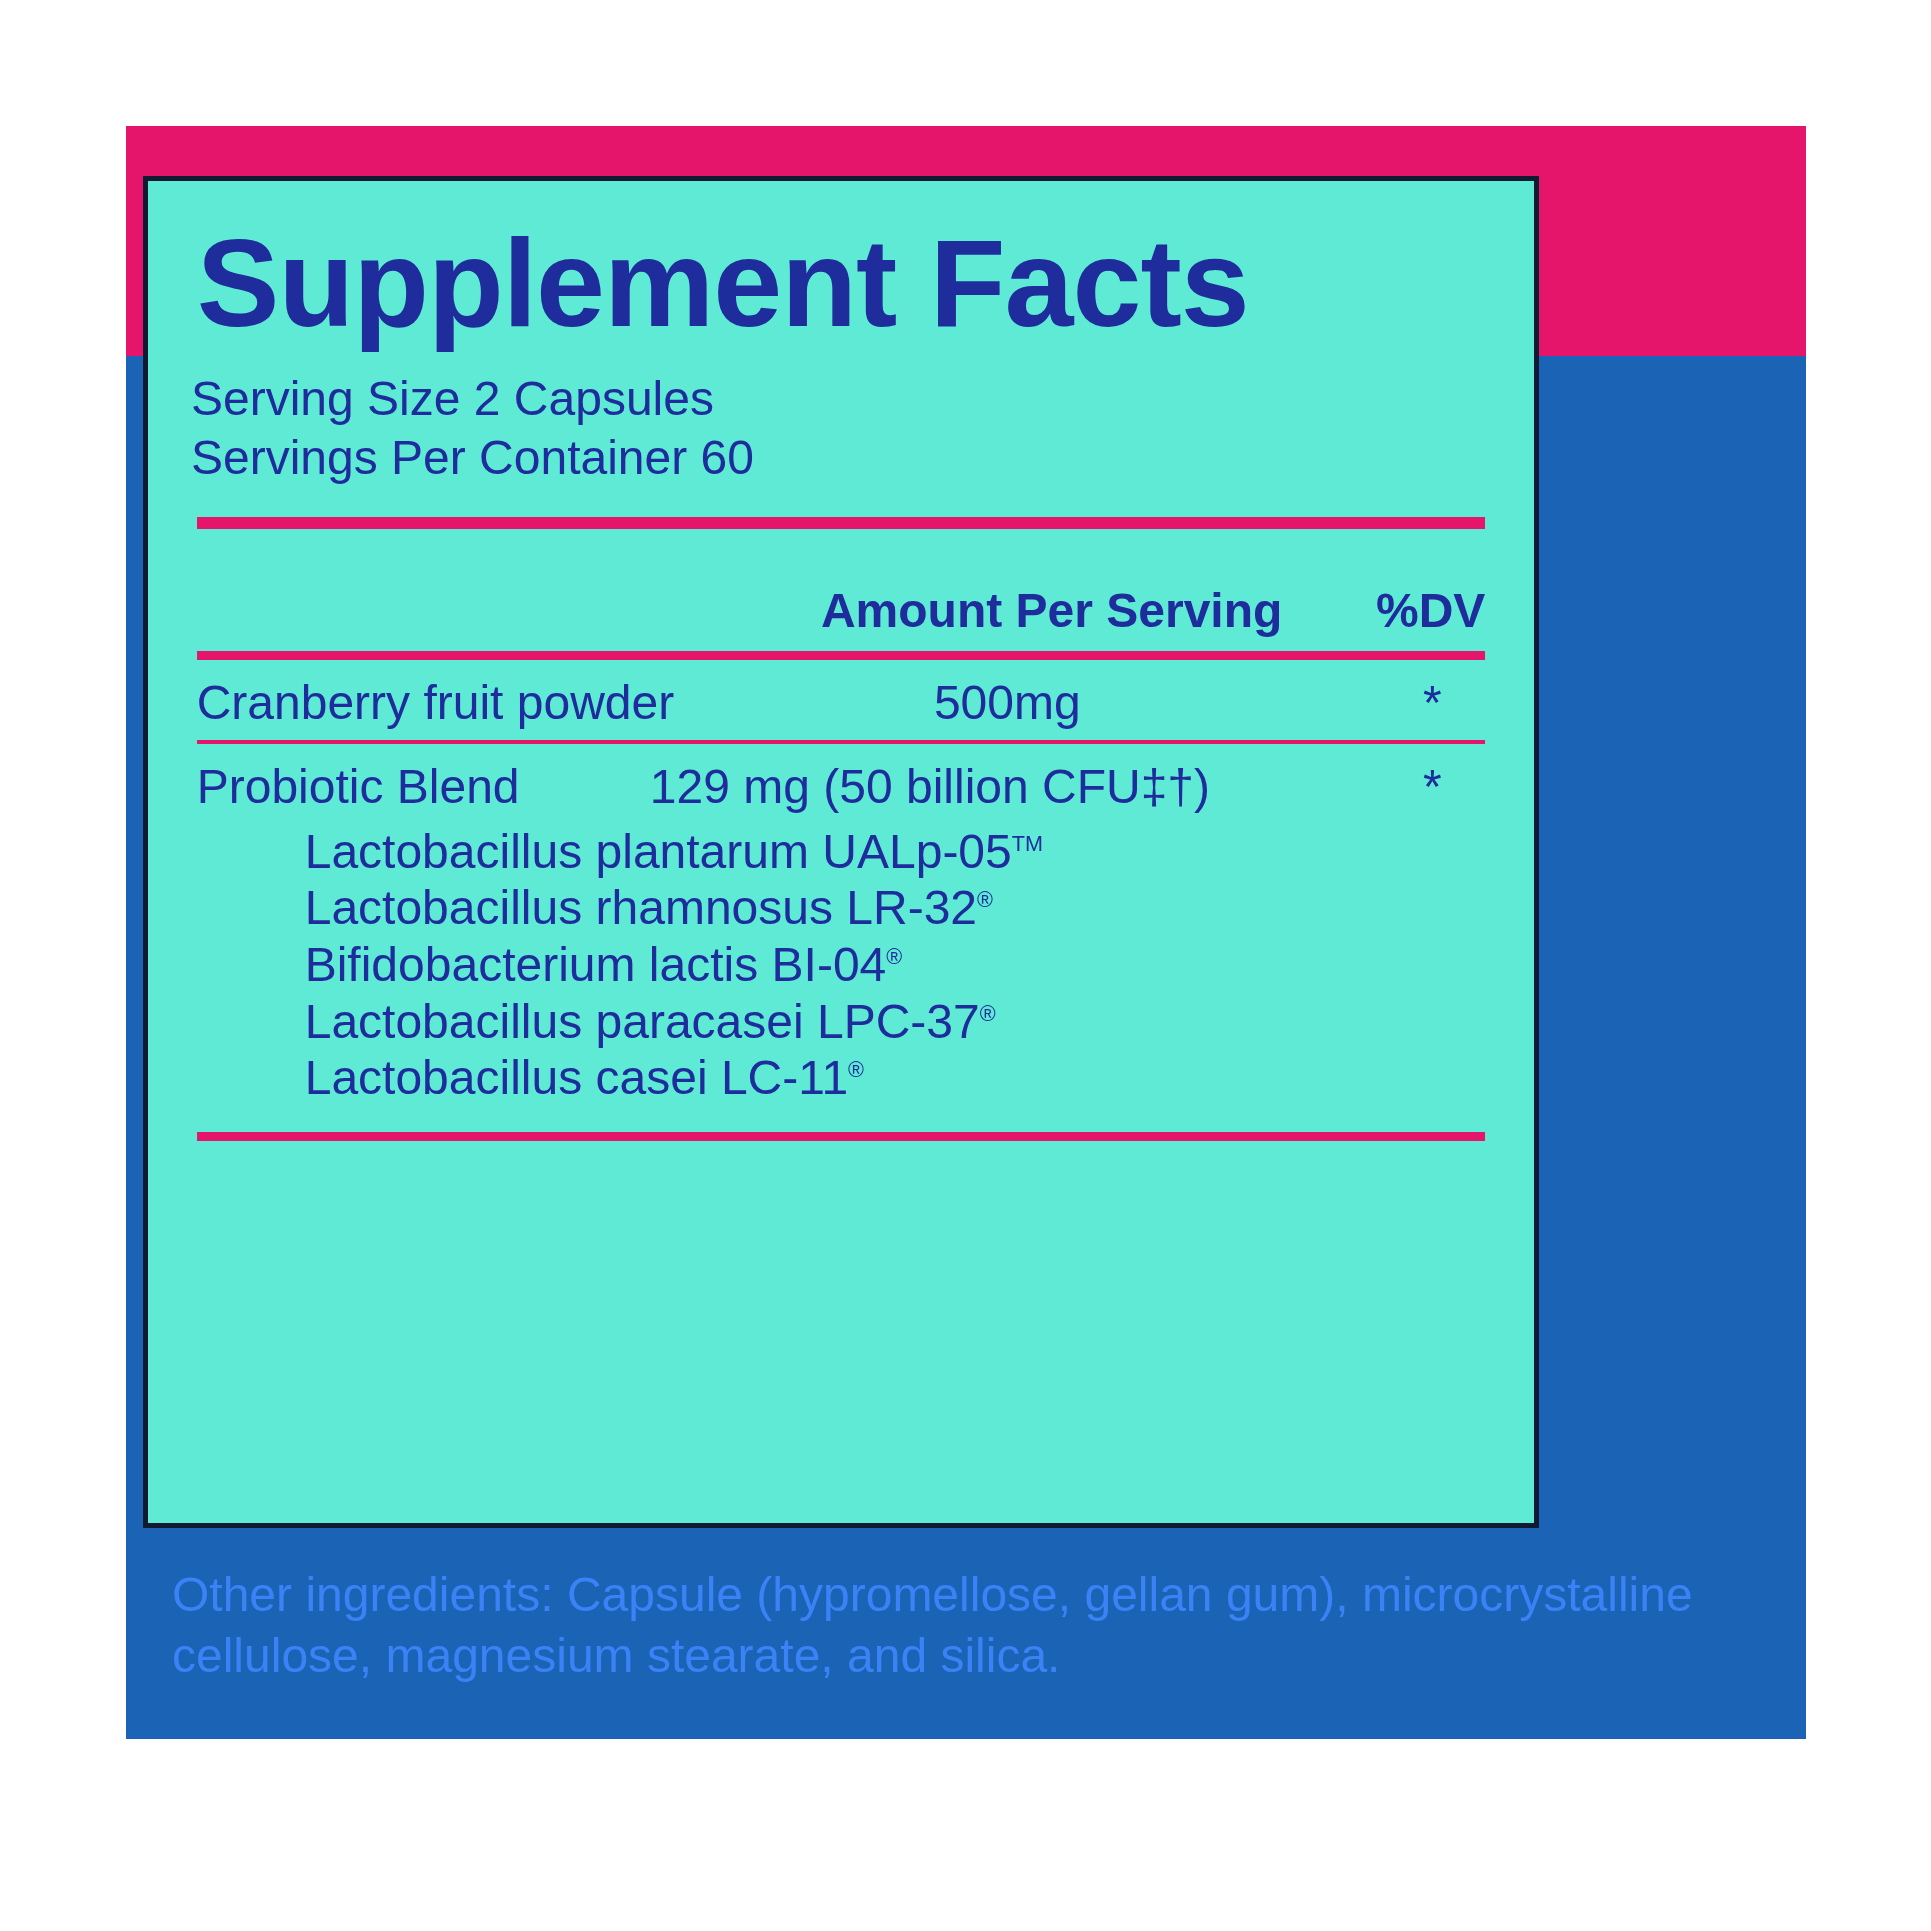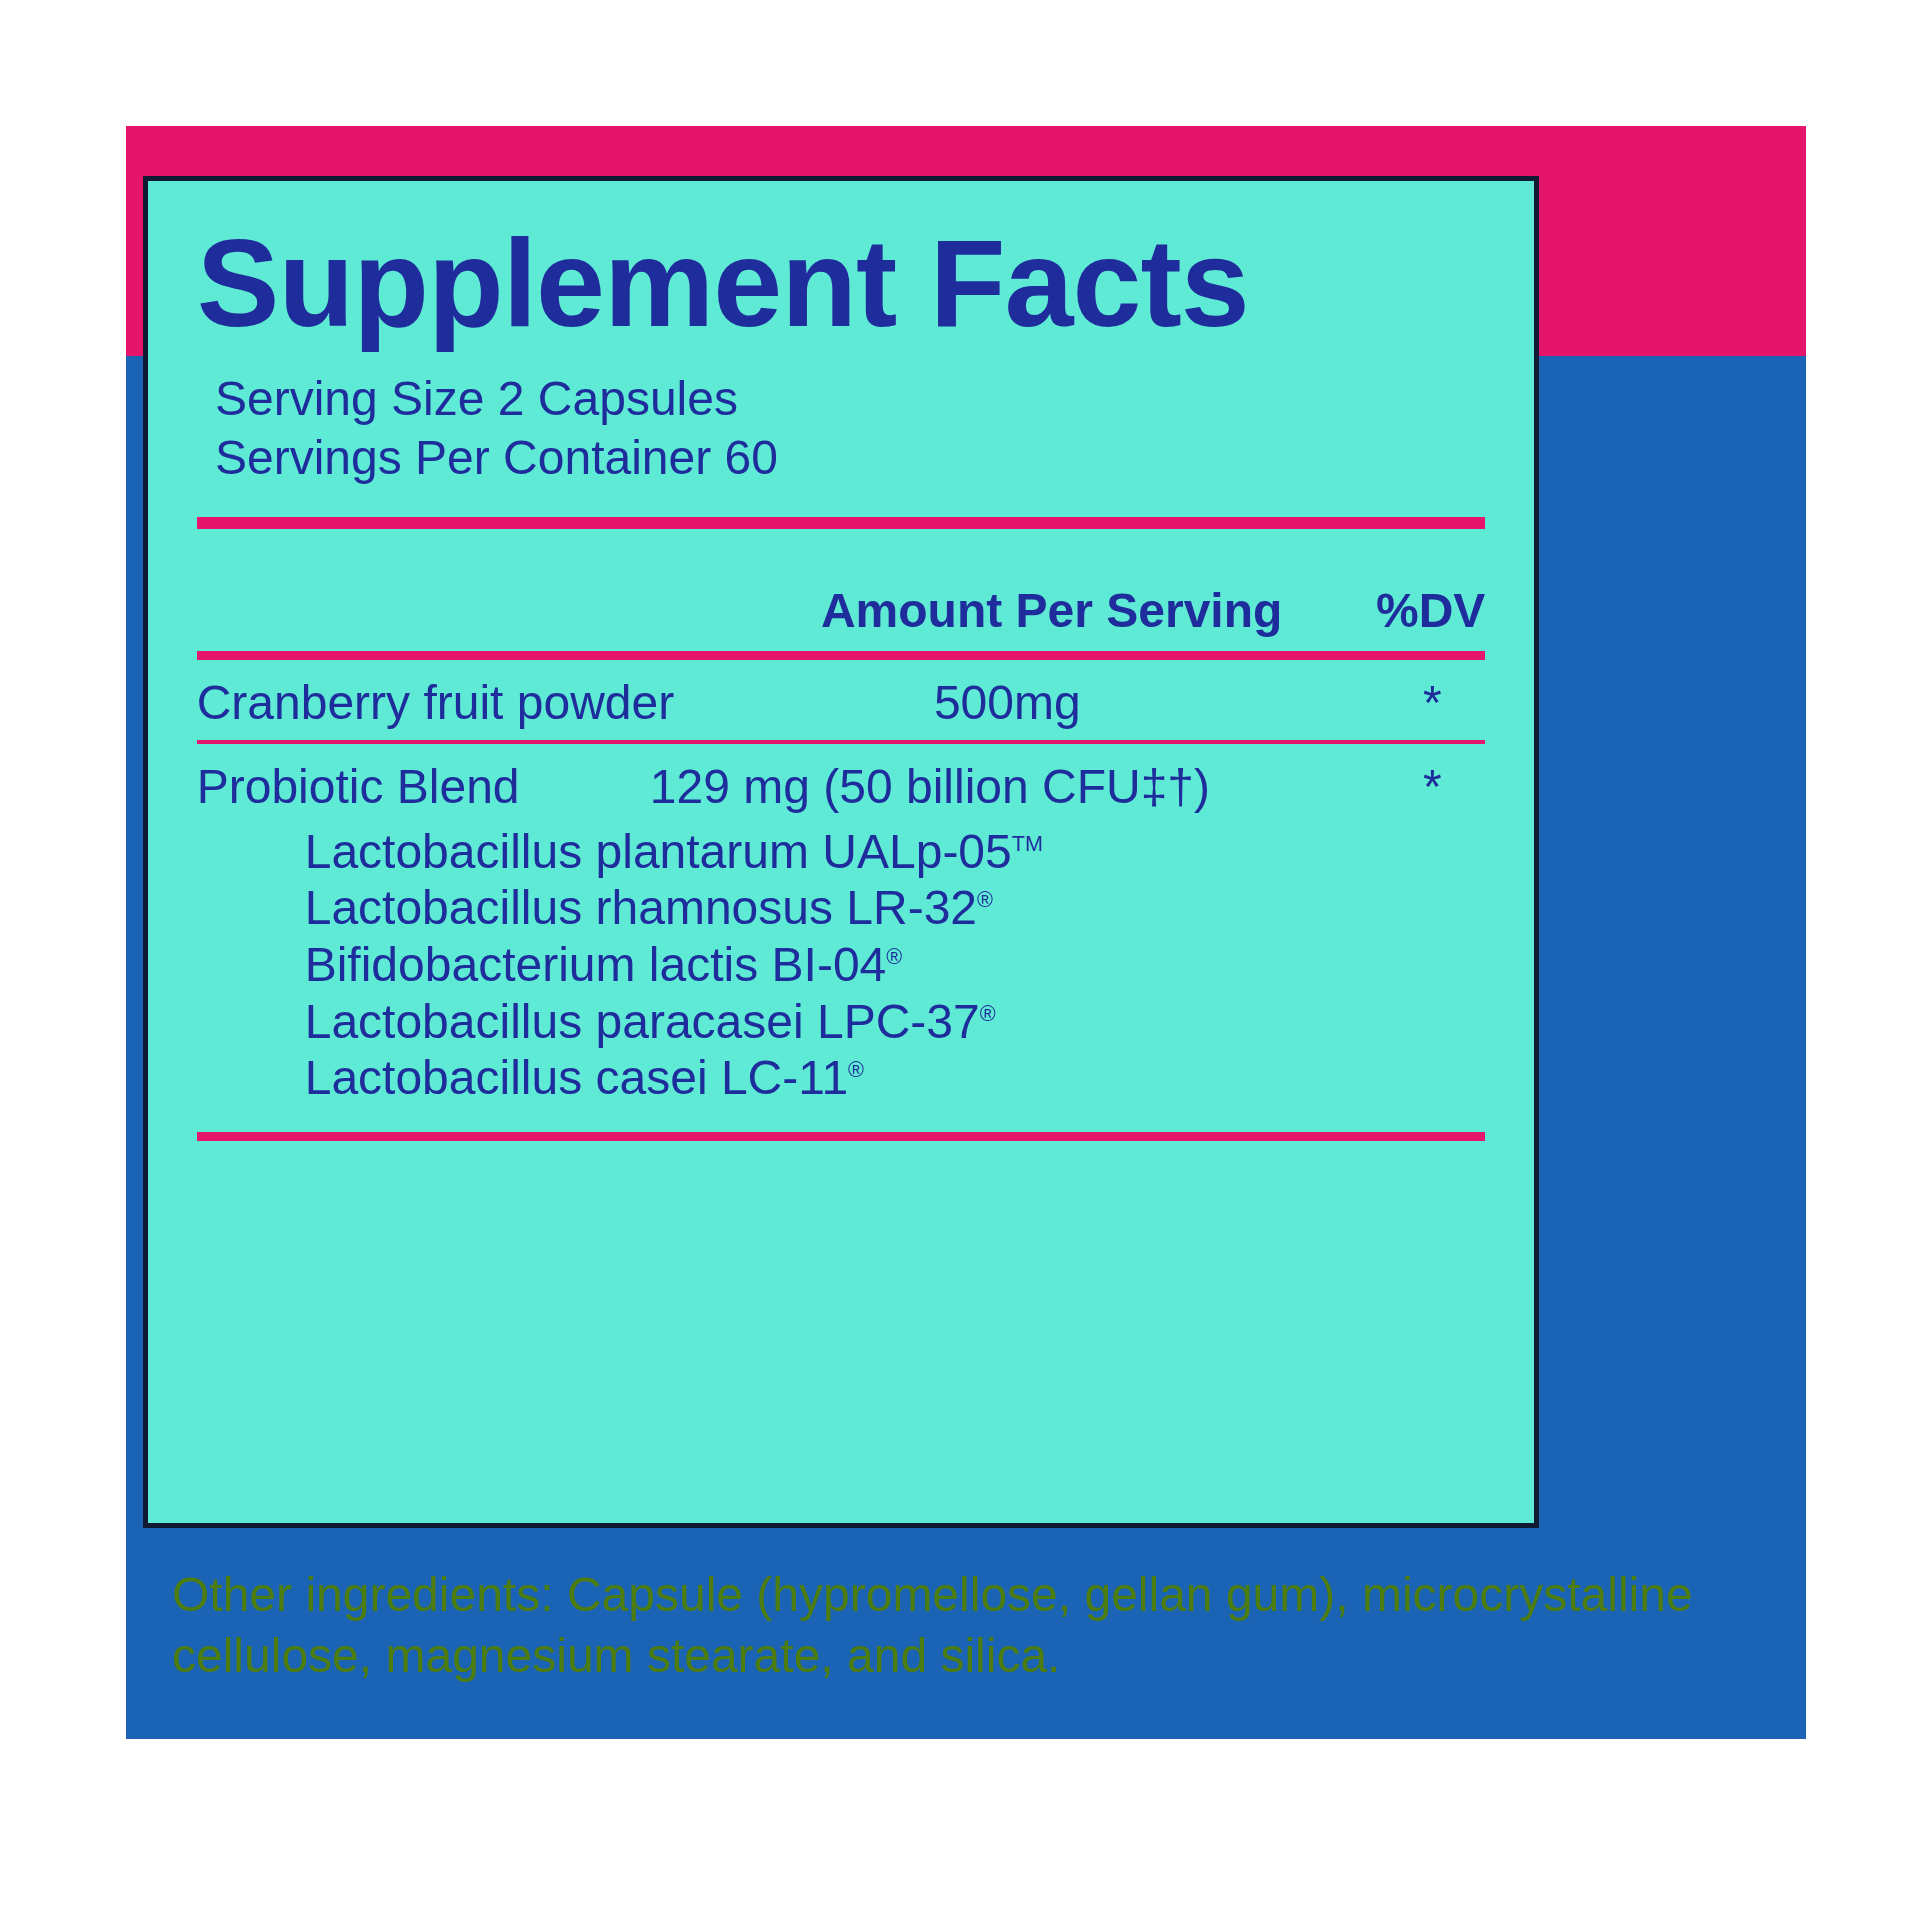--- a/index.html
+++ b/index.html
@@ -60,21 +60,21 @@
     line-height: 1.06;
     letter-spacing: -1px;
     margin: 37px 0 0 9.7px;
     white-space: nowrap;
   }
 
   .serving-line {
     color: #1f2c9b;
     font-size: 48px;
     line-height: 1.22;
-    margin-left: 28px;
+    margin-left: 4px;
   }
   .serving-block {
     margin-top: 21px;
   }
 
   .rule-thick {
     height: 12.6px;
     background: #e6156c;
     margin: 29px 9.7px 0 9.7px;
   }
@@ -140,21 +140,21 @@
     color: #1f2c9b;
     font-size: 48px;
     line-height: 1.26;
   }
 
   .other-ingredients {
     position: absolute;
     left: 172px;
     top: 1564px;
     width: 1603px;
-    color: #4d7c0f;
+    color: #3b82f6;
     font-size: 48px;
     line-height: 1.28;
   }
 </style>
 </head>
 <body>
 
 <div class="backdrop">
   <div class="band-pink"></div>
   <div class="band-blue"></div>

